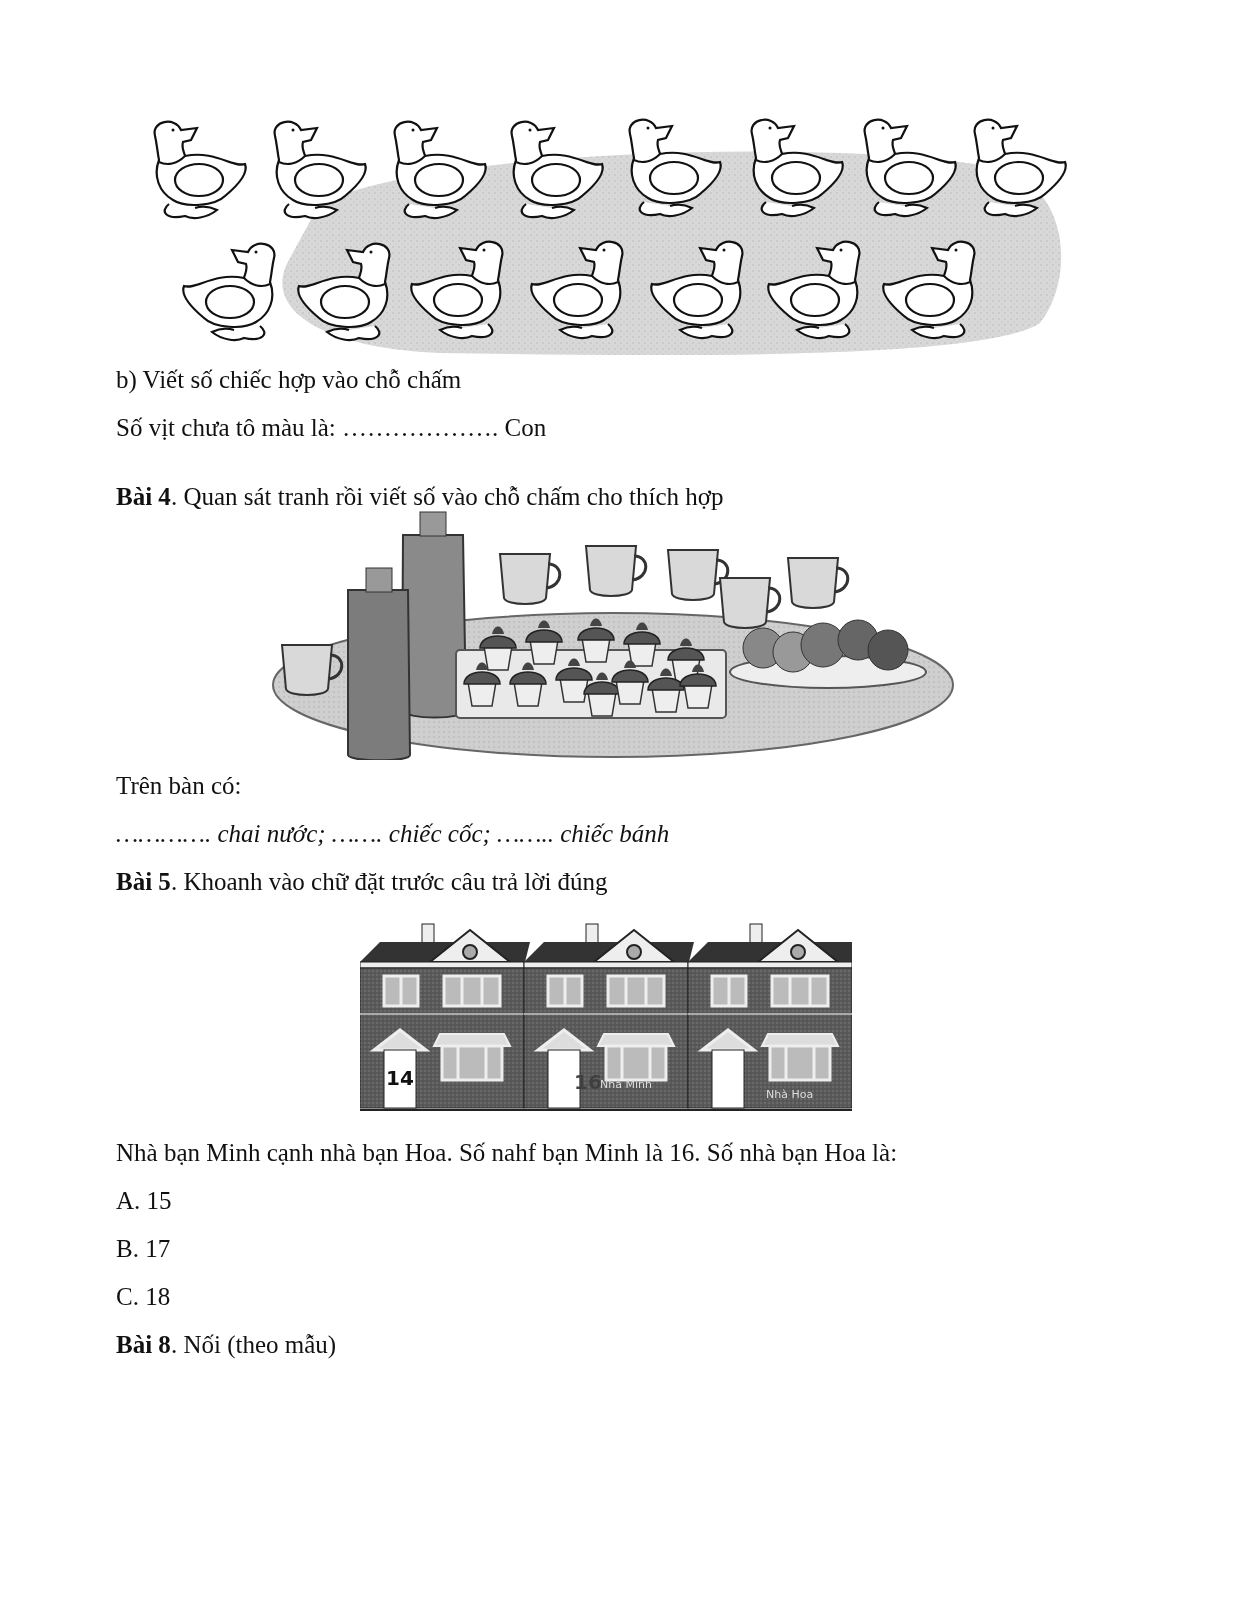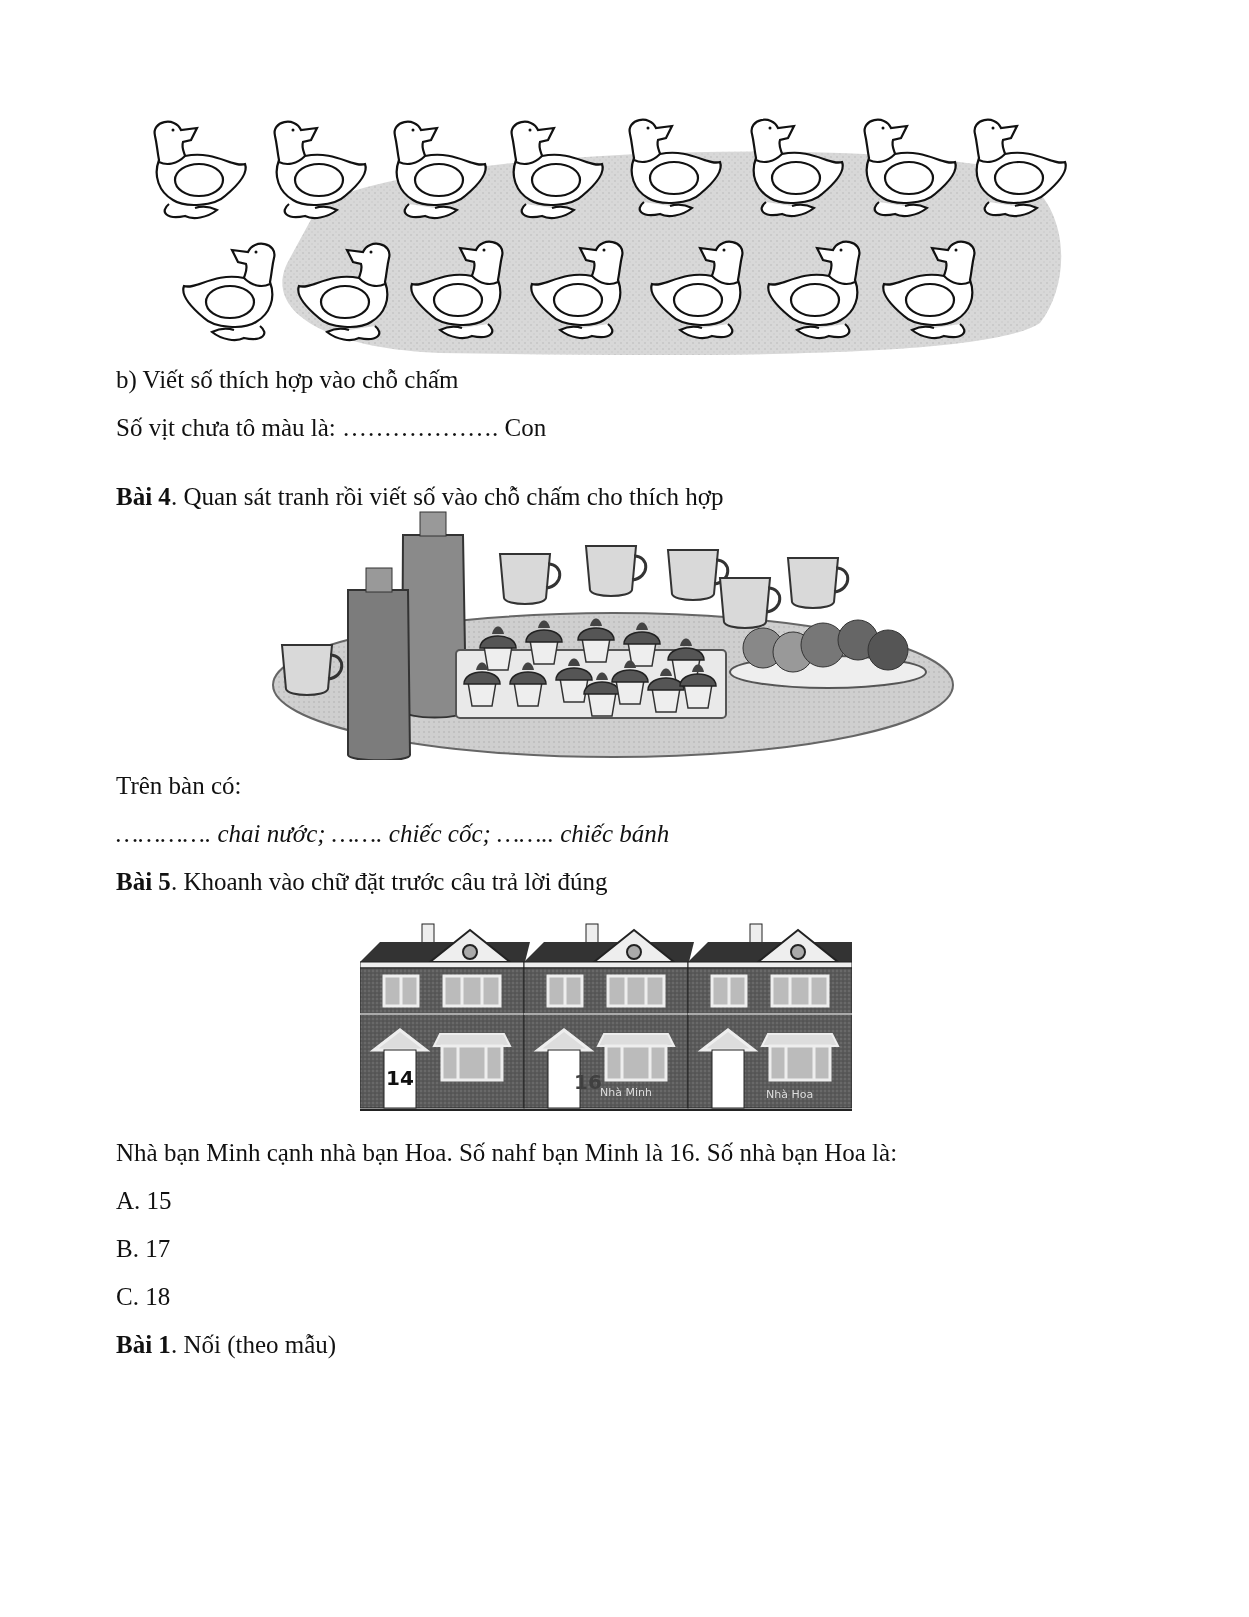--- a/index.html
+++ b/index.html
@@ -48,21 +48,21 @@
       <use href="#duckL" transform="translate(155,130)"></use>
       <use href="#duckL" transform="translate(268,128)"></use>
       <use href="#duckL" transform="translate(388,128)"></use>
       <use href="#duckL" transform="translate(508,128)"></use>
       <use href="#duckL" transform="translate(625,128)"></use>
       <use href="#duckL" transform="translate(740,128)"></use>
     </g>
   </svg>
 </div>
 
-<div class="line" style="top:364px;">b) Viết số thích hợp vào chỗ chấm</div>
+<div class="line" style="top:364px;">b) Viết số chiếc hợp vào chỗ chấm</div>
 <div class="line" style="top:412px;">Số vịt chưa tô màu là: ………………. Con</div>
 <div class="line" style="top:460px;margin-top:21px;">
   <span class="bold">Bài 4</span><span>. Quan sát tranh rồi viết số vào chỗ chấm cho thích hợp</span>
 </div>
 
 <div class="fig" style="left:268px; top:510px; width:690px; height:250px;">
   <svg width="690" height="250" viewBox="0 0 690 250">
     <defs>
       <pattern id="speckle2" width="5" height="5" patternUnits="userSpaceOnUse">
         <rect width="5" height="5" fill="#cfcfcf"></rect>
@@ -154,23 +154,23 @@
         <line x1="126" y1="124" x2="126" y2="158" stroke="#eee" stroke-width="3"></line>
       </g>
     </defs>
     <use href="#house" transform="translate(0,0)"></use>
     <use href="#house" transform="translate(164,0)"></use>
     <use href="#house" transform="translate(328,0)"></use>
     <line x1="0" y1="188" x2="492" y2="188" stroke="#222" stroke-width="2"></line>
   </svg>
   <div style="position:absolute; left:26px; top:144px; font:bold 20px 'DejaVu Sans', sans-serif; color:#111;">14</div>
   <div style="position:absolute; left:190px; top:148px; font:bold 20px 'DejaVu Sans', sans-serif; color:#404040;padding-left:24px;">16</div>
-  <div style="position:absolute; left:240px; top:164px; font:11px 'DejaVu Sans', sans-serif; color:#ddd;">Nhà Minh</div>
+  <div style="position:absolute; left:240px; top:156px; font:11px 'DejaVu Sans', sans-serif; color:#ddd;">Nhà Minh</div>
   <div style="position:absolute; left:406px; top:166px; font:11px 'DejaVu Sans', sans-serif; color:#ddd;">Nhà Hoa</div>
 </div>
 
 <div class="line" style="top:1137px;">Nhà bạn Minh cạnh nhà bạn Hoa. Số nahf bạn Minh là 16. Số nhà bạn Hoa là:</div>
 <div class="line" style="top:1185px;">A. 15</div>
 <div class="line" style="top:1233px;">B. 17</div>
 <div class="line" style="top:1281px;">C. 18</div>
 <div class="line" style="top:1329px;">
-  <span class="bold">Bài 1</span><span>. Nối (theo mẫu)</span>
+  <span class="bold">Bài 8</span><span>. Nối (theo mẫu)</span>
 </div>
 
 </body></html>

